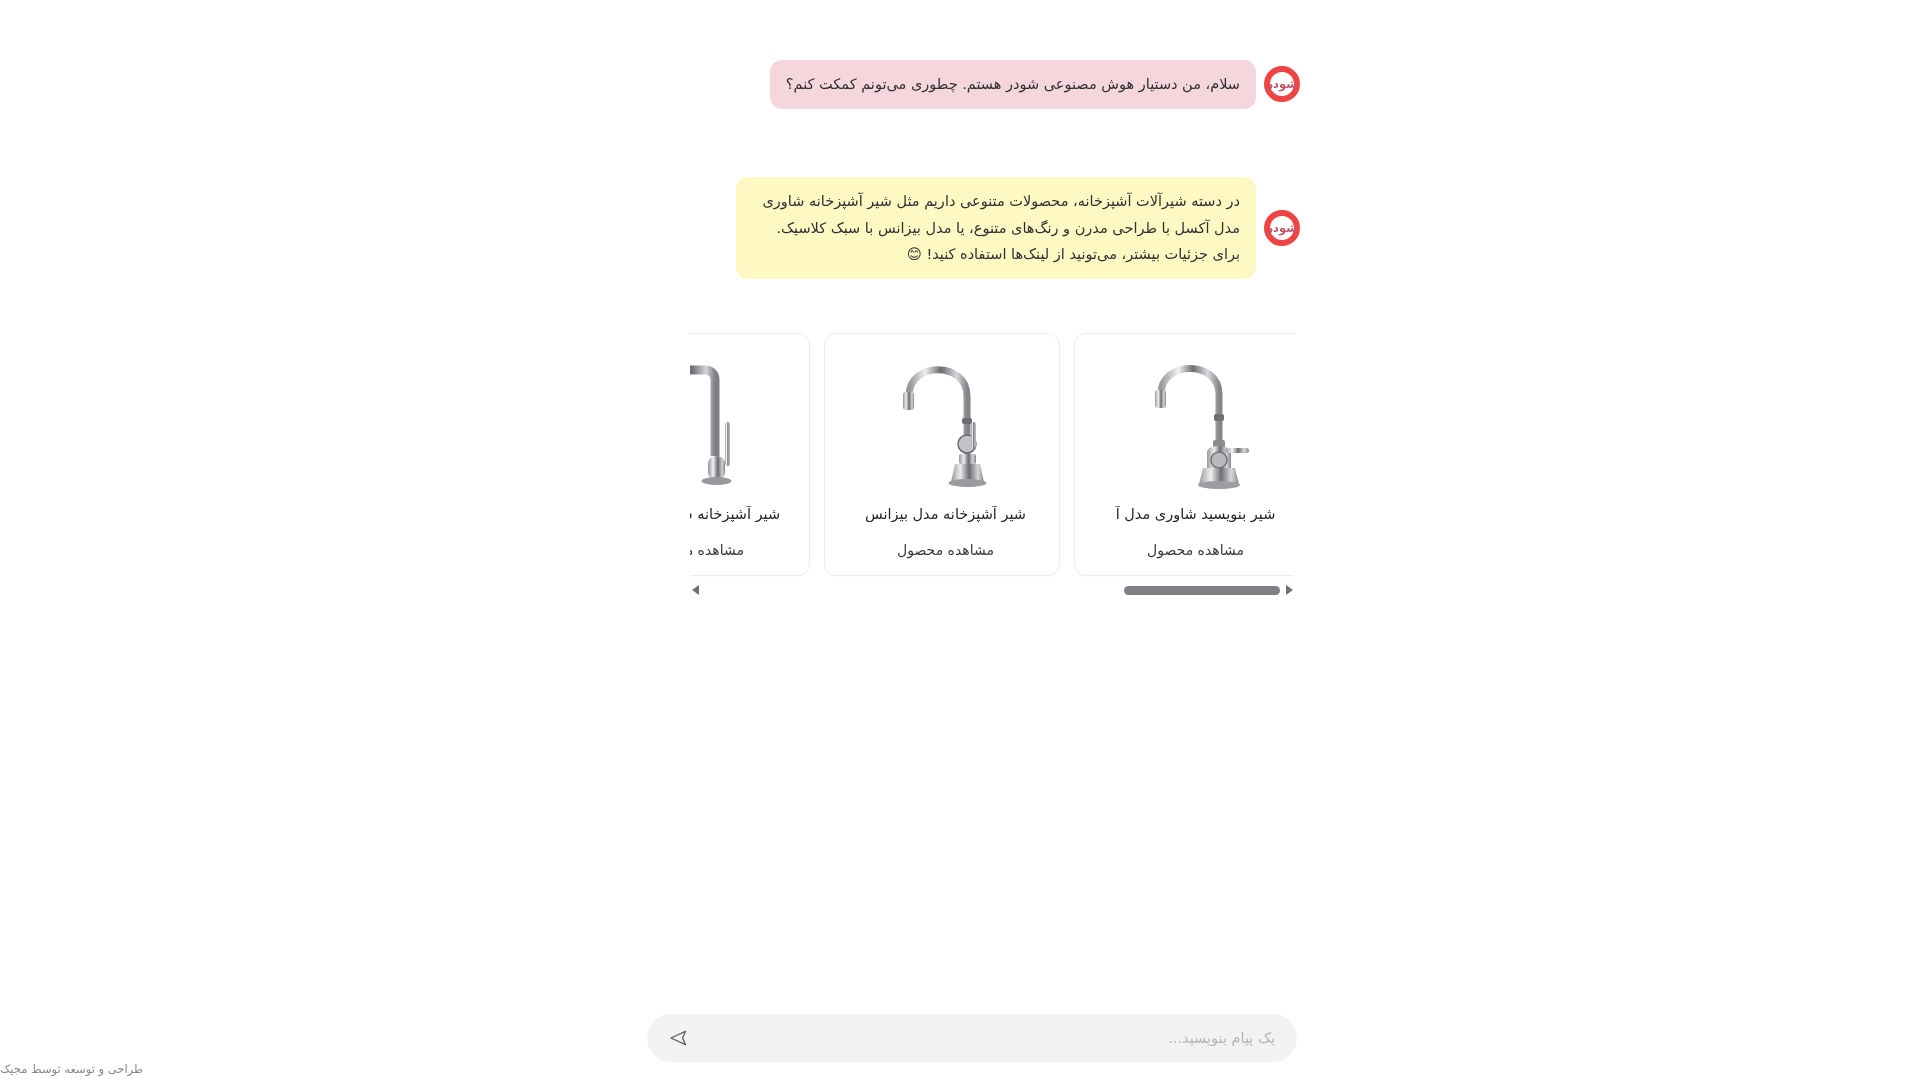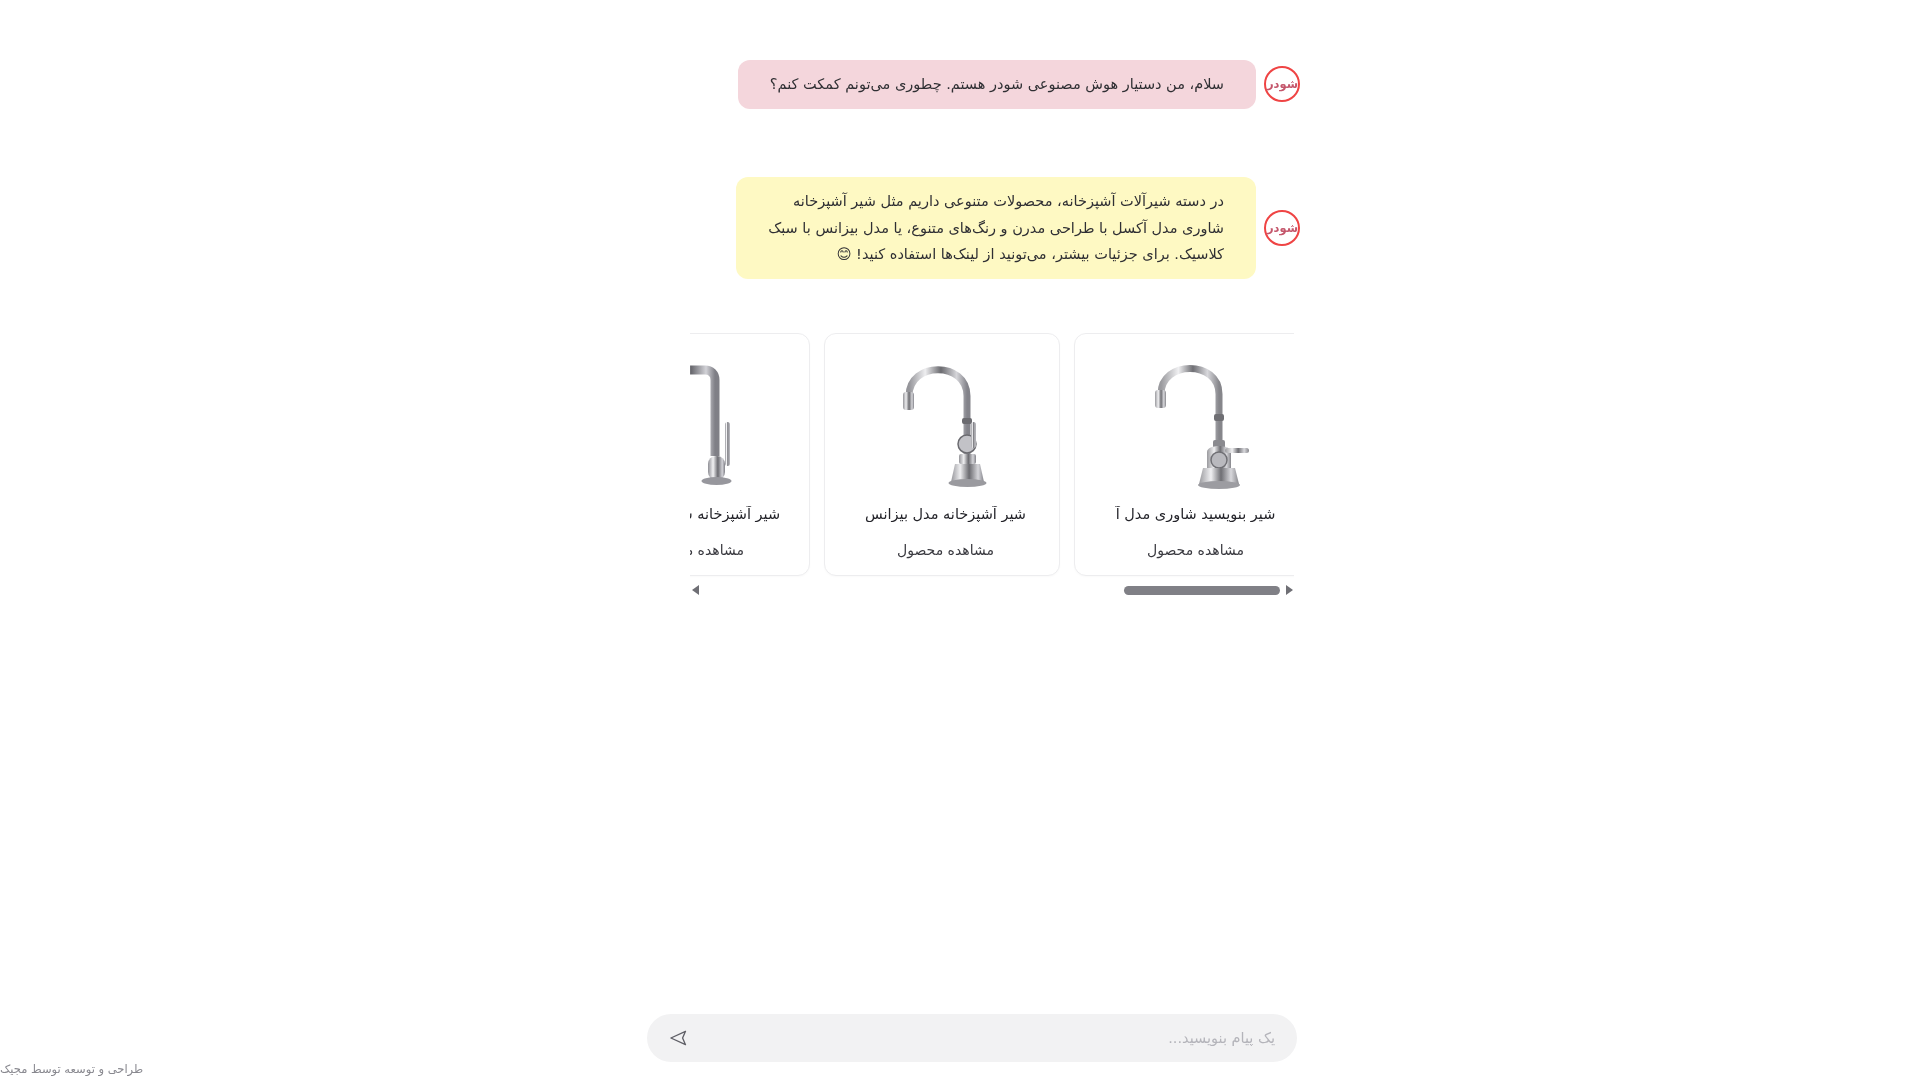--- a/index.html
+++ b/index.html
@@ -36,35 +36,36 @@
     margin-bottom: 16px;
   }
   .msg-row.bot { flex-direction: row; justify-content: flex-start; }
   .msg-row.user { justify-content: flex-start; }
 
   .avatar {
     flex: 0 0 auto;
     width: 36px;
     height: 36px;
     border-radius: 50%;
-    border: 2px solid #ef4444;
+    border: 6px solid #ef4444;
     background: #ffffff;
     display: flex;
     align-items: center;
+    justify-content: center;
     font-size: 11.5px;
     color: #c4566b;
     font-weight: 700;
     letter-spacing: -0.2px;
     margin-left: 0;
     margin-right: 0;
   }
 
   .bubble {
     border-radius: 12px;
-    padding: 11px 32px;
+    padding: 11px 16px;
     font-size: 14.5px;
     line-height: 1.85;
     color: #2f2f33;
     text-align: right;
     direction: rtl;
     word-wrap: break-word;
   }
   .bubble.bot {
     background: #f4d6dc;
     margin-right: 8px;

